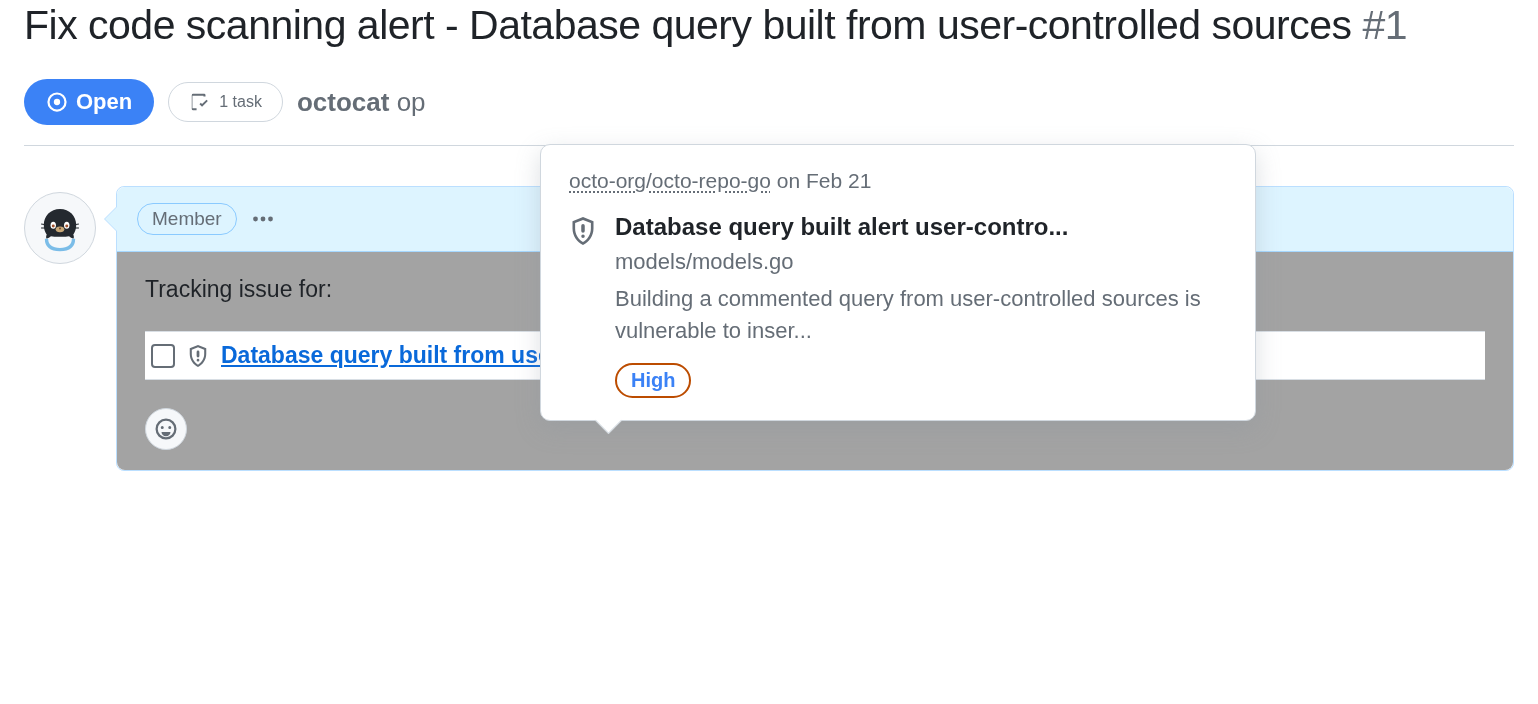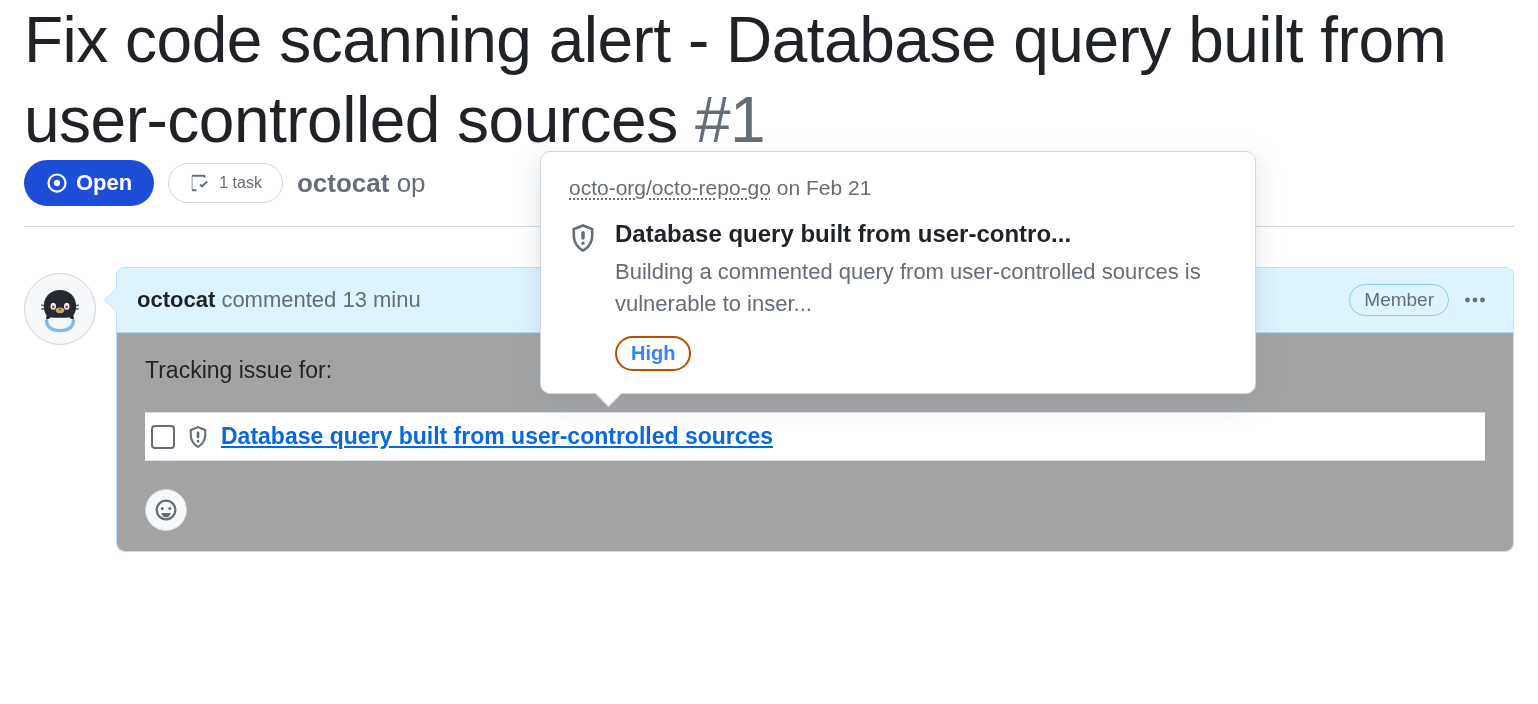--- a/index.html
+++ b/index.html
@@ -6,41 +6,41 @@
     body {
       font-family: -apple-system, BlinkMacSystemFont, "Segoe UI", Helvetica, Arial, sans-serif;
       background: #fff;
       color: #1f2328;
       width: 1538px;
       height: 704px;
       overflow: hidden;
       padding: 0 24px;
     }
     .issue-title {
-      font-size: 64px;
+      font-size: 41px;
       font-weight: 400;
       line-height: 1.25;
-      margin-bottom: 0;
+      margin-bottom: 28px;
       letter-spacing: -0.5px;
     }
     .issue-title .title-text { color: #1f2328; }
     .issue-title .issue-number { color: #656d76; font-weight: 300; }
     .meta-row {
       display: flex;
       align-items: center;
       gap: 14px;
       padding-bottom: 20px;
       border-bottom: 1px solid #d0d7de;
       margin-bottom: 40px;
     }
     .state-badge {
       display: inline-flex;
       align-items: center;
       gap: 8px;
-      background: #1d4ed8;
+      background: #3b82f6;
       color: #fff;
       font-weight: 600;
       font-size: 22px;
       padding: 10px 22px;
       border-radius: 999px;
     }
     .state-badge svg { fill: #fff; }
     .tasks-pill {
       display: inline-flex;
       align-items: center;
@@ -173,21 +173,21 @@
       display: flex;
       align-items: center;
       justify-content: center;
       cursor: pointer;
       color: #656d76;
     }
     
     .hovercard {
       position: absolute;
       left: 540px;
-      top: 151px;
+      top: 144px;
       width: 716px;
       background: #fff;
       border: 1px solid #d0d7de;
       border-radius: 10px;
       box-shadow: 0 8px 24px rgba(140,149,159,0.3);
       padding: 24px 28px 22px;
       z-index: 50;
     }
     .hovercard::after {
       content: "";
@@ -283,25 +283,20 @@
       <circle cx="20" cy="20.4" r="0.7" fill="#6b4226"></circle>
       <path d="M10 28 q0 8 10 8 q10 0 10-8" fill="none" stroke="#7bbde8" stroke-width="2.5"></path>
       <line x1="6" y1="17" x2="12" y2="18" stroke="#24292f" stroke-width="0.8"></line>
       <line x1="6" y1="20" x2="12" y2="20" stroke="#24292f" stroke-width="0.8"></line>
       <line x1="34" y1="17" x2="28" y2="18" stroke="#24292f" stroke-width="0.8"></line>
       <line x1="34" y1="20" x2="28" y2="20" stroke="#24292f" stroke-width="0.8"></line>
     </svg>
   </div>
   <div class="comment-box">
     <div class="comment-header">
-      <div class="comment-header-left">
-        <span class="author">octocat</span>
-        <span>commented</span>
-        <span>13 minu</span>
-      </div>
       <div class="comment-header-right">
         <span class="role-badge">Member</span>
         <button class="kebab-btn">
           <svg width="24" height="24" viewBox="0 0 16 16" fill="currentColor">
               <circle cx="3" cy="8" r="1.6"></circle>
               <circle cx="8" cy="8" r="1.6"></circle>
               <circle cx="13" cy="8" r="1.6"></circle>
             </svg>
         </button>
       </div>
@@ -329,18 +324,19 @@
 <div class="hovercard">
   <div class="hc-breadcrumb">
     <a>octo-org/octo-repo-go</a>
     <span>on Feb 21</span>
   </div>
   <div class="hc-main">
     <svg class="hc-icon" width="28" height="28" viewBox="0 0 16 16" fill="currentColor">
         <path d="M8 0l6 2.4v4.2c0 4.2-2.6 7.8-6 9.4-3.4-1.6-6-5.2-6-9.4V2.4L8 0zm0 1.7L3.5 3.4v3.2c0 3.3 1.9 6.3 4.5 7.7 2.6-1.4 4.5-4.4 4.5-7.7V3.4L8 1.7zM8 4a1 1 0 011 1v3a1 1 0 11-2 0V5a1 1 0 011-1zm0 6a1 1 0 110 2 1 1 0 010-2z"></path>
       </svg>
     <div>
-      <div class="hc-title">Database query built from user-contro...</div>
+      <div class="hc-title">Database query built alert user-contro...</div>
+      <div class="hc-path">models/models.go</div>
       <div class="hc-desc">Building a commented query from user-con­trolled sources is vulnerable to inser...</div>
       <span class="severity-badge">High</span>
     </div>
   </div>
 </div>
 
 </body></html>

